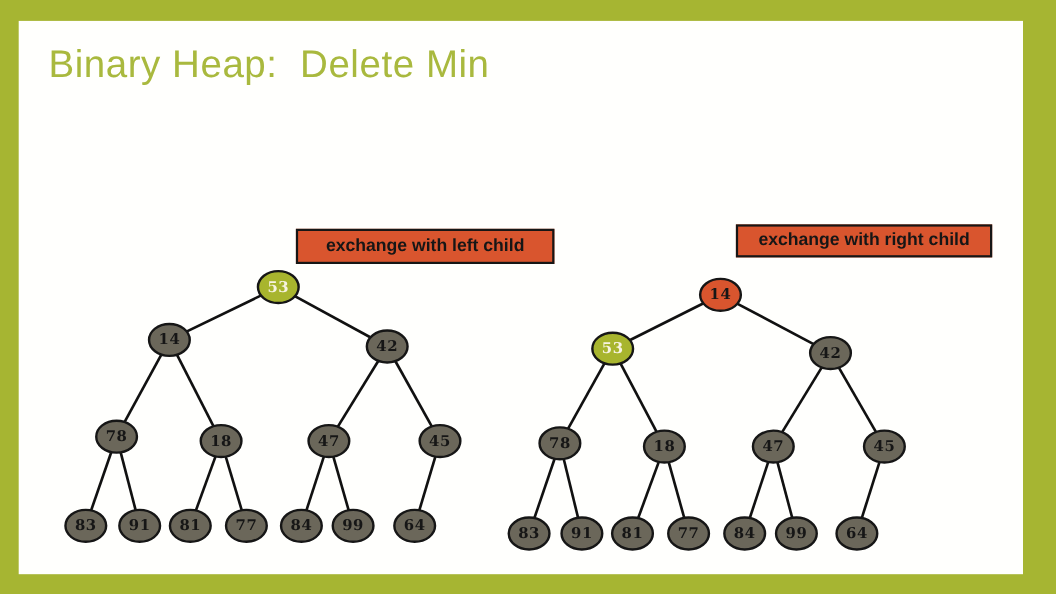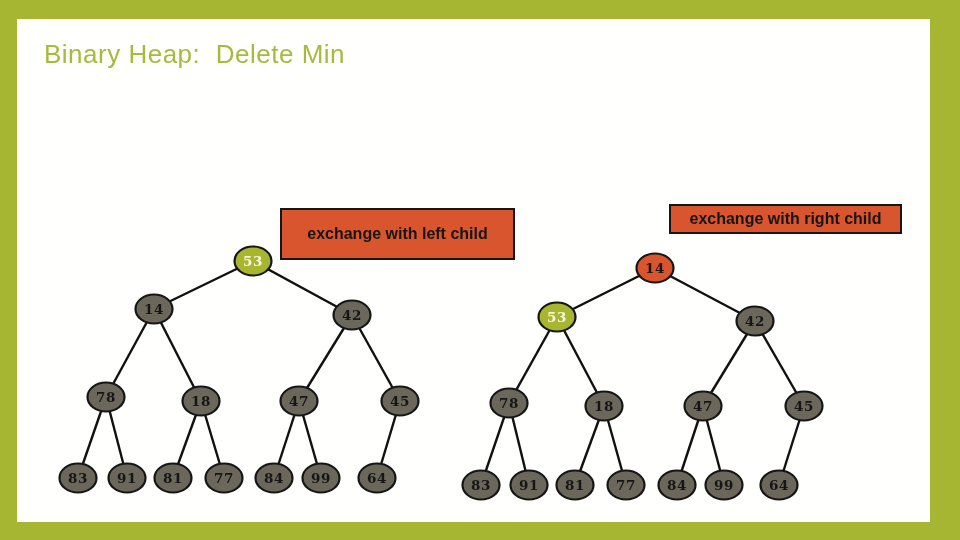--- a/index.html
+++ b/index.html
@@ -22,41 +22,41 @@
     top: 19px;
     width: 913px;
     height: 503px;
     background: #fffffd;
   }
   .title {
     position: absolute;
     left: 27px;
     top: 20px;
     margin: 0;
-    font-size: 26px;
+    font-size: 35px;
     font-weight: normal;
     letter-spacing: 0.5px;
     white-space: pre;
     color: var(--title, #a9b93e);
     font-family: "Liberation Sans", sans-serif;
   }
   .caption {
     position: absolute;
     box-sizing: border-box;
     background: var(--label-bg, #d9552e);
     border: 2.5px solid var(--label-border, #161616);
     color: var(--label-text, #161616);
     font-weight: bold;
     font-size: 16px;
     display: flex;
     align-items: center;
     justify-content: center;
     font-family: "Liberation Sans", sans-serif;
   }
-  .caption-left  { left: 263px; top: 189px; width: 235px; height: 52px; }
+  .caption-left  { left: 252px; top: 189px; width: 235px; height: 32px; }
   .caption-right { left: 652px; top: 185px; width: 233px; height: 30px; }
   #tree-canvas {
     position: absolute;
     left: 0;
     top: 0;
     width: 960px;
     height: 540px;
   }
   .node-label {
     font-family: "DejaVu Serif", serif;

